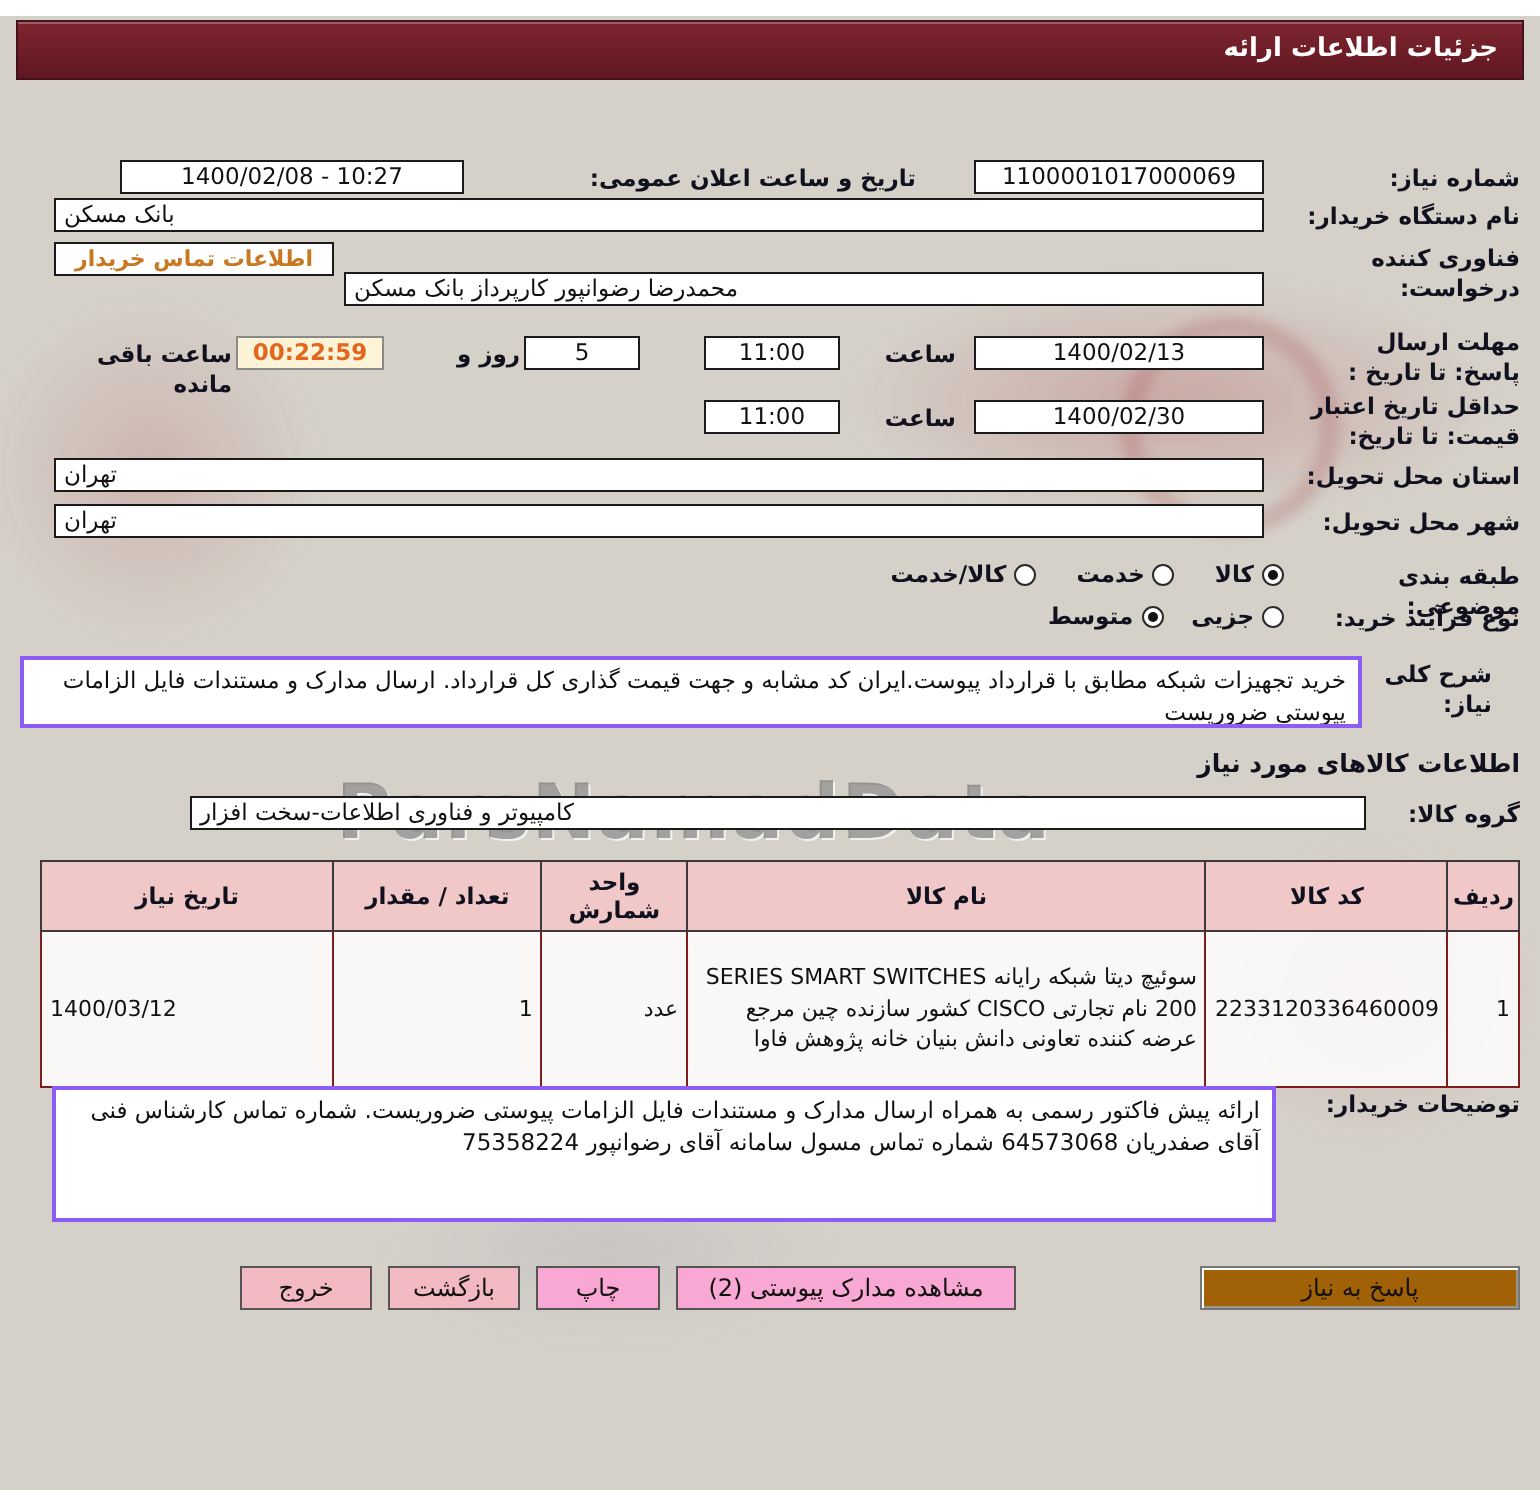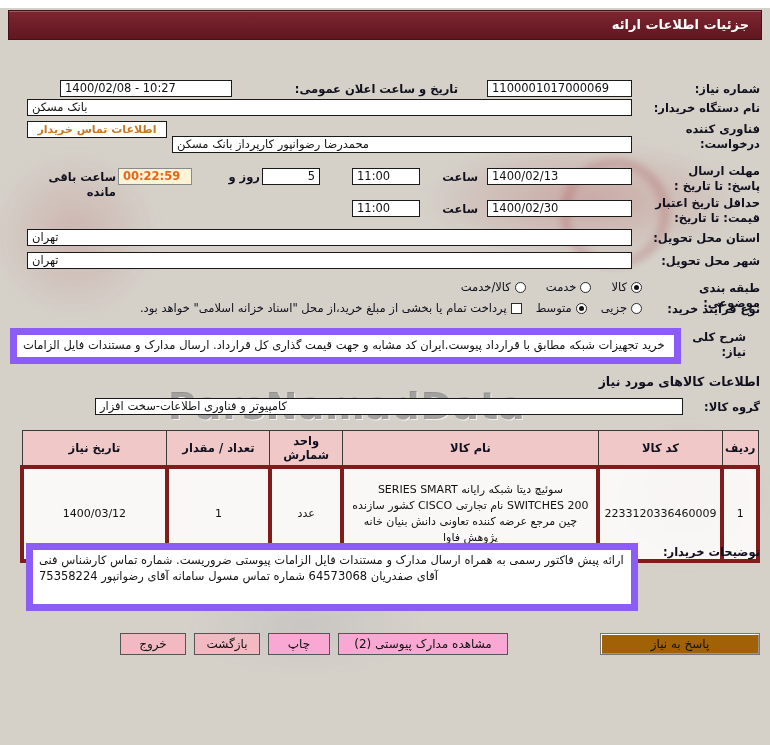--- a/index.html
+++ b/index.html
@@ -1,44 +1,44 @@
 <!DOCTYPE html>
 <html lang="fa" dir="rtl"><head>
 <meta charset="utf-8">
 <style>
   *{margin:0;padding:0;box-sizing:border-box}
   html,body{width:770px;height:745px}
   body{position:relative;background:#d5d1c9;font-family:"DejaVu Sans",sans-serif;direction:rtl;overflow:hidden;color:#111}
   .abs{position:absolute;z-index:2}
   .lbl{font-size:11.5px;font-weight:bold;color:#10101e;line-height:1.3;text-align:right}
   .fld{background:#fff;border:1px solid #1a1a1a;height:17px;font-size:11.5px;line-height:15px;padding:0 4px;overflow:hidden;white-space:nowrap}
-  .c{}
+  .c{text-align:center}
   .r{text-align:left}
   .ltr{direction:ltr;unicode-bidi:isolate}
-  .box{background:#fff;border:7px solid #8b5cf6;font-size:11.5px;line-height:1.4;padding:2px 6px;text-align:left;overflow:hidden}
-  .opt{display:flex;align-items:center;gap:4px;font-size:11.5px;font-weight:normal;white-space:nowrap;color:#10101e}
+  .box{background:#fff;border:2px solid #8b5cf6;font-size:11.5px;line-height:1.4;padding:2px 6px;text-align:right;overflow:hidden}
+  .opt{display:flex;align-items:center;gap:4px;font-size:11.5px;font-weight:bold;white-space:nowrap;color:#10101e}
   .radio{width:11px;height:11px;border:1px solid #2a2a2a;border-radius:50%;background:#fff;flex:0 0 auto;position:relative}
   .radio.on::after{content:"";position:absolute;inset:2px;background:#111;border-radius:50%}
   .chk{width:11px;height:11px;border:1px solid #2a2a2a;background:#fff;flex:0 0 auto}
   .timer{background:#fdf3d7;border:1px solid #8a8a8a;color:#e4661c;font-weight:bold}
   .contact{background:#fff;border:1px solid #1a1a1a;color:#c87820;font-weight:bold;font-size:11px;text-align:center;line-height:15px;height:17px;cursor:pointer}
   .sect{font-size:12.5px;font-weight:bold;color:#10101e;text-align:right}
   .btn{position:absolute;z-index:2;height:22px;border:1px solid #555;font-size:12px;font-weight:normal;text-align:center;line-height:20px;color:#111;cursor:pointer}
   .btn.pink{background:#f3b9c3}
   .btn.blue{background:#f9a8d4}
   .btn.gray{background:#a16207;border:1px solid #777;box-shadow:inset 1px 1px 0 #fff,inset -1px -1px 0 #9a968e}
   .titlebar{position:absolute;left:8px;top:10px;width:754px;height:30px;background:linear-gradient(#7d2530,#601720);border:1px solid #45101a;box-shadow:inset 0 1px 0 rgba(255,255,255,.25);z-index:2}
   .titlebar .t{position:absolute;right:12px;top:0;line-height:28px;color:#fff;font-size:13px;font-weight:bold}
   .topstrip{position:absolute;left:0;top:0;width:770px;height:8px;background:#fff;z-index:1}
   .wm{position:absolute;left:168px;top:384px;font-size:38px;font-weight:bold;color:rgba(95,95,95,.55);letter-spacing:1px;direction:ltr;text-shadow:1px 1px 0 rgba(255,255,255,.7);z-index:1;white-space:nowrap}
   .blob{position:absolute;z-index:0;filter:blur(7px);pointer-events:none;border-radius:50%}
   .ring{position:absolute;left:560px;top:158px;width:110px;height:110px;border:10px solid rgba(150,25,35,.16);border-radius:50%;filter:blur(3px);z-index:0}
   table.goods{position:absolute;left:20px;top:430px;width:740px;border-collapse:collapse;font-size:11px;direction:rtl;z-index:2}
   table.goods th{background:#f0c8c8;border:1px solid #3a3a3a;font-weight:bold;padding:3px 2px;font-size:11.5px;color:#10101e}
-  table.goods td{border:4px solid #7f1d1d;background:rgba(255,255,255,.85);padding:13px 4px;text-align:center;vertical-align:middle;line-height:1.45}
+  table.goods td{border:1px solid #7f1d1d;background:rgba(255,255,255,.85);padding:13px 4px;vertical-align:middle;line-height:1.45}
 </style>
 </head>
 <body>
 
 <div class="topstrip"></div>
 <div class="blob" style="left:420px;top:140px;width:330px;height:120px;background:radial-gradient(ellipse,rgba(160,20,30,.22),transparent 70%)"></div>
 <div class="blob" style="left:-10px;top:150px;width:170px;height:170px;background:radial-gradient(ellipse,rgba(160,20,30,.15),transparent 70%)"></div>
 <div class="blob" style="left:600px;top:420px;width:170px;height:150px;background:radial-gradient(ellipse,rgba(160,20,30,.13),transparent 70%)"></div>
 <div class="blob" style="left:190px;top:580px;width:230px;height:90px;background:radial-gradient(ellipse,rgba(110,110,150,.12),transparent 70%)"></div>
 <div class="ring"></div>
@@ -99,24 +99,20 @@
 <div class="abs lbl" style="left:654px;top:302px;width:106px">نوع فرآیند خرید:</div>
 <div class="abs" style="left:38px;top:301px;width:604px;display:flex;gap:14px">
   <div class="opt">
     <span class="radio"></span>
     <span>جزیی</span>
   </div>
   <div class="opt">
     <span class="radio on"></span>
     <span>متوسط</span>
   </div>
-  <div class="opt">
-    <span class="chk"></span>
-    <span>پرداخت تمام یا بخشی از مبلغ خرید،از محل "اسناد خزانه اسلامی" خواهد بود.</span>
-  </div>
 </div>
 
 <div class="abs lbl" style="left:668px;top:330px;width:78px">شرح کلی نیاز:</div>
 <div class="abs box" style="left:10px;top:328px;width:671px;height:36px">خرید تجهیزات شبکه مطابق با قرارداد پیوست.ایران کد مشابه و جهت قیمت گذاری کل قرارداد. ارسال مدارک و مستندات فایل الزامات پیوستی ضروریست</div>
 
 <div class="abs sect" style="left:598px;top:374px;width:162px">اطلاعات کالاهای مورد نیاز</div>
 
 <div class="abs lbl" style="left:696px;top:400px;width:64px">گروه کالا:</div>
 <div class="abs fld r" style="left:95px;top:398px;width:588px">کامپیوتر و فناوری اطلاعات-سخت افزار</div>
 

